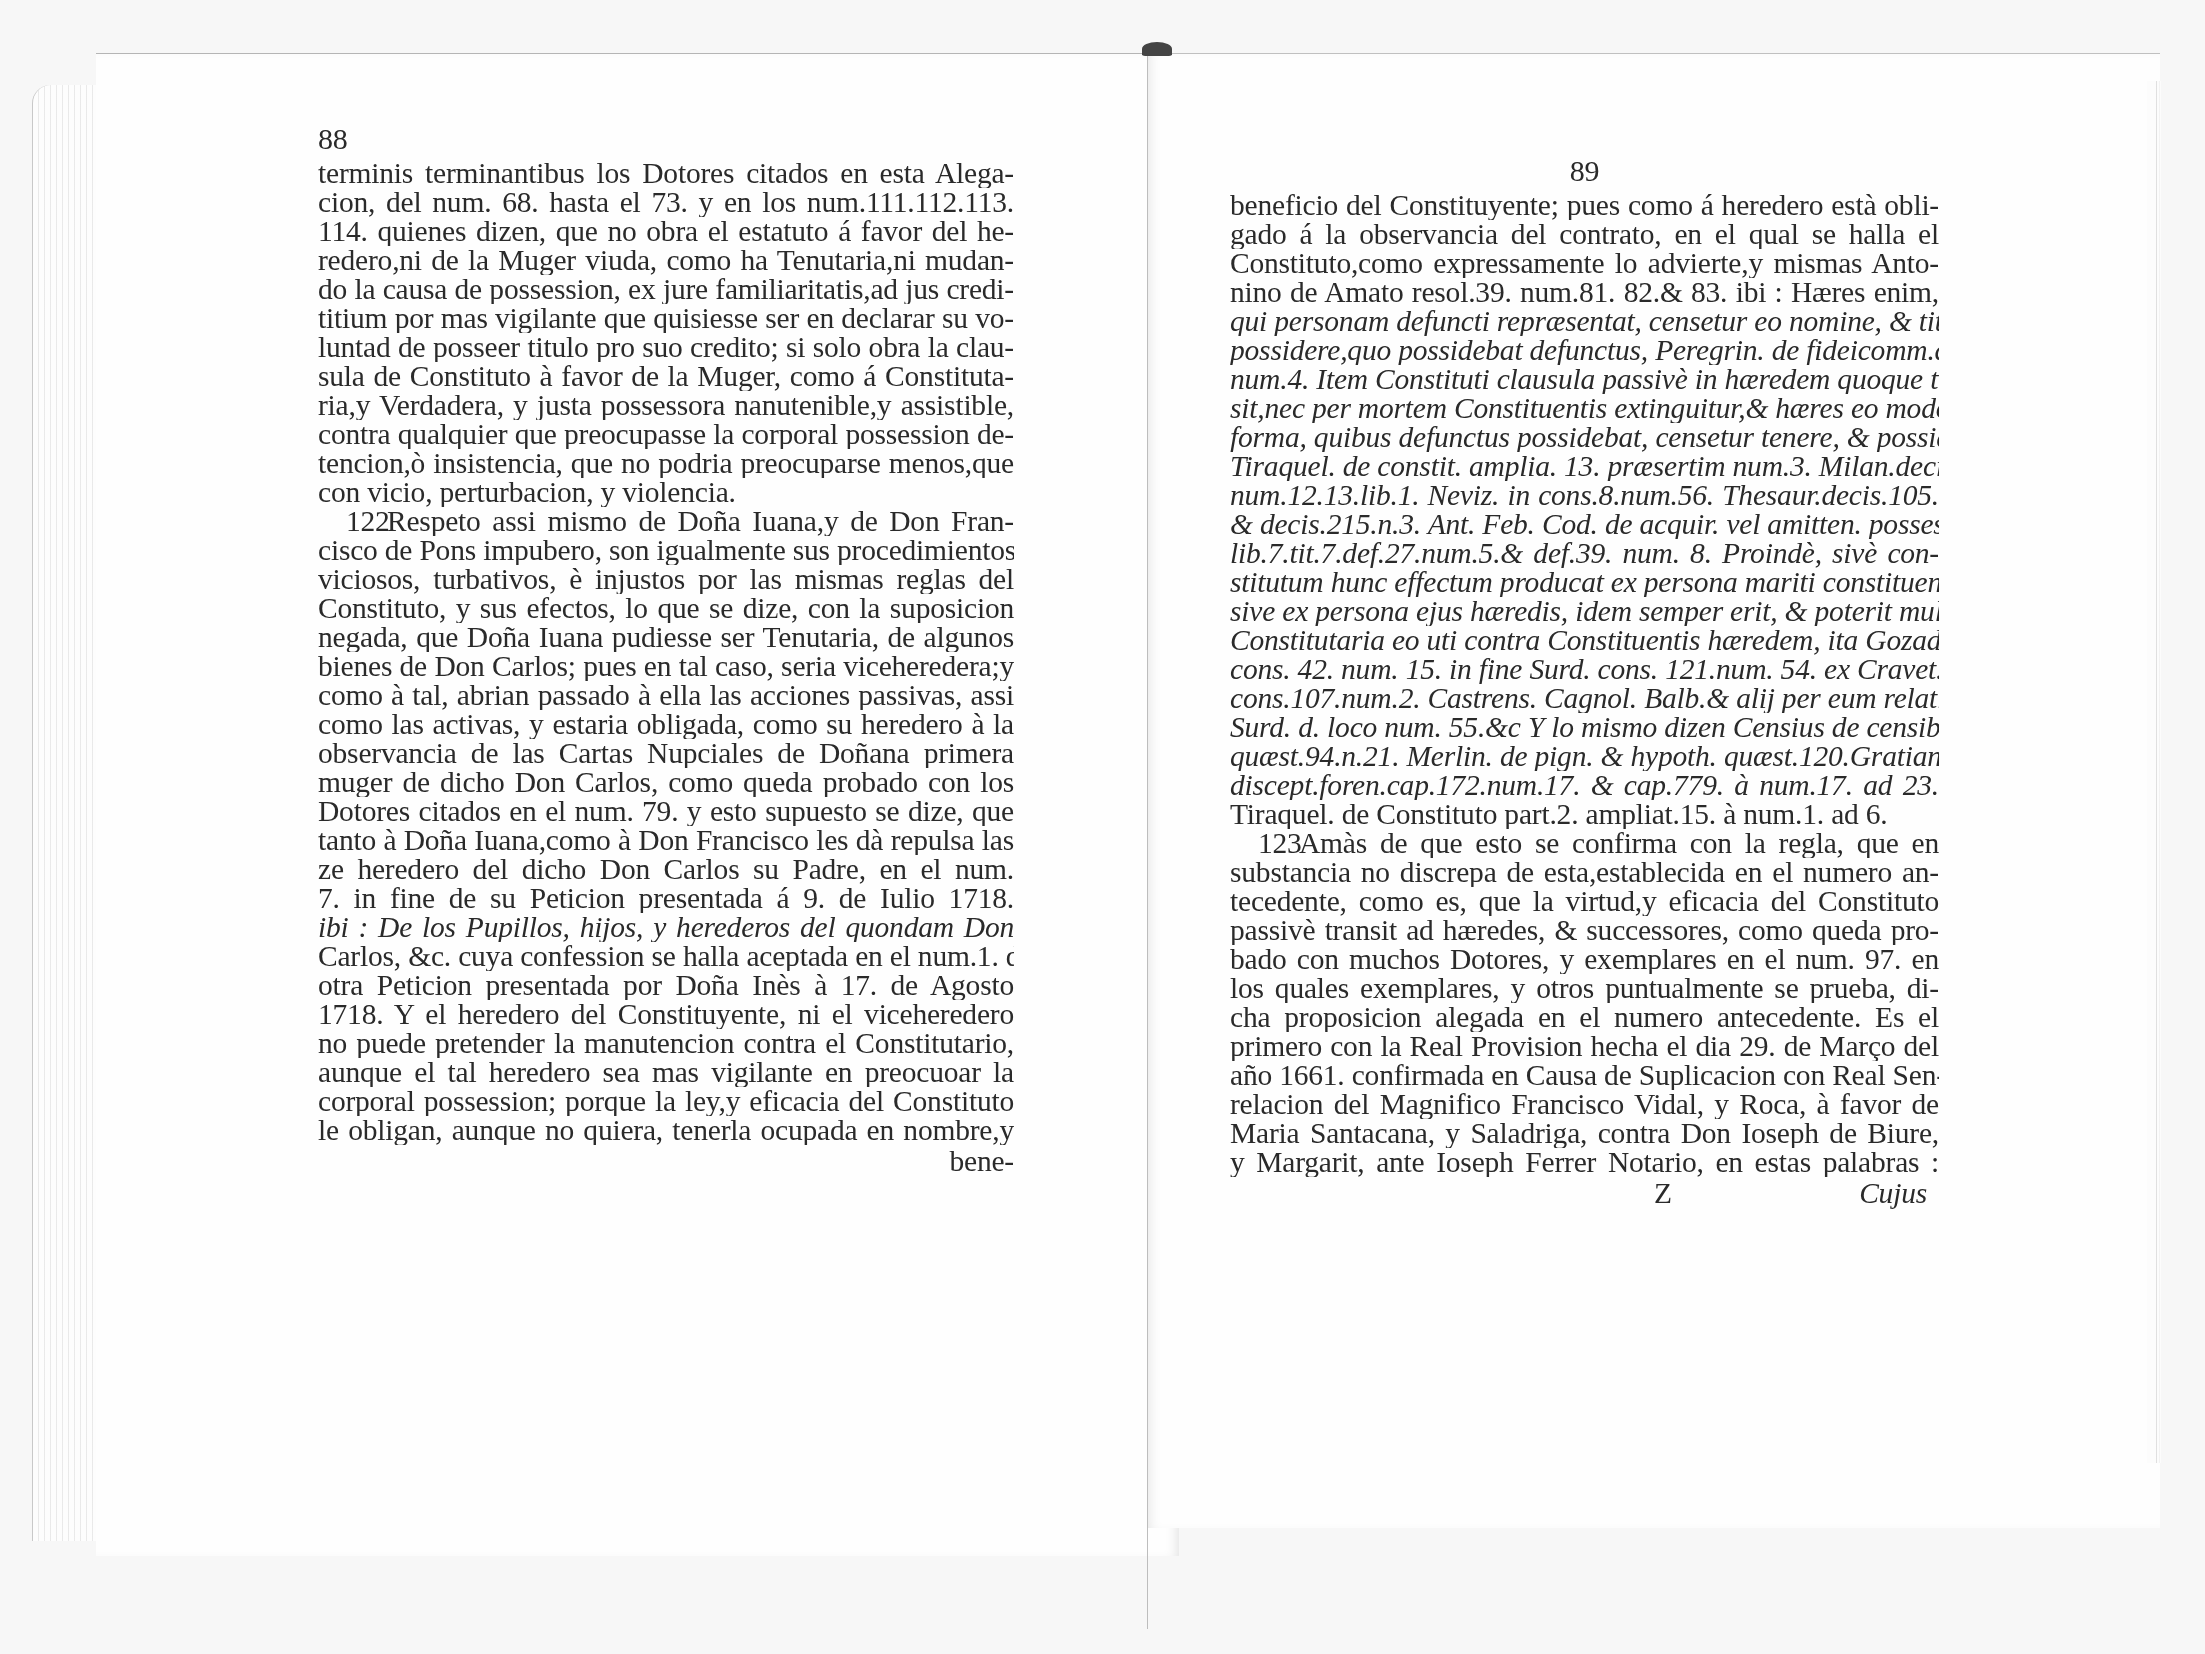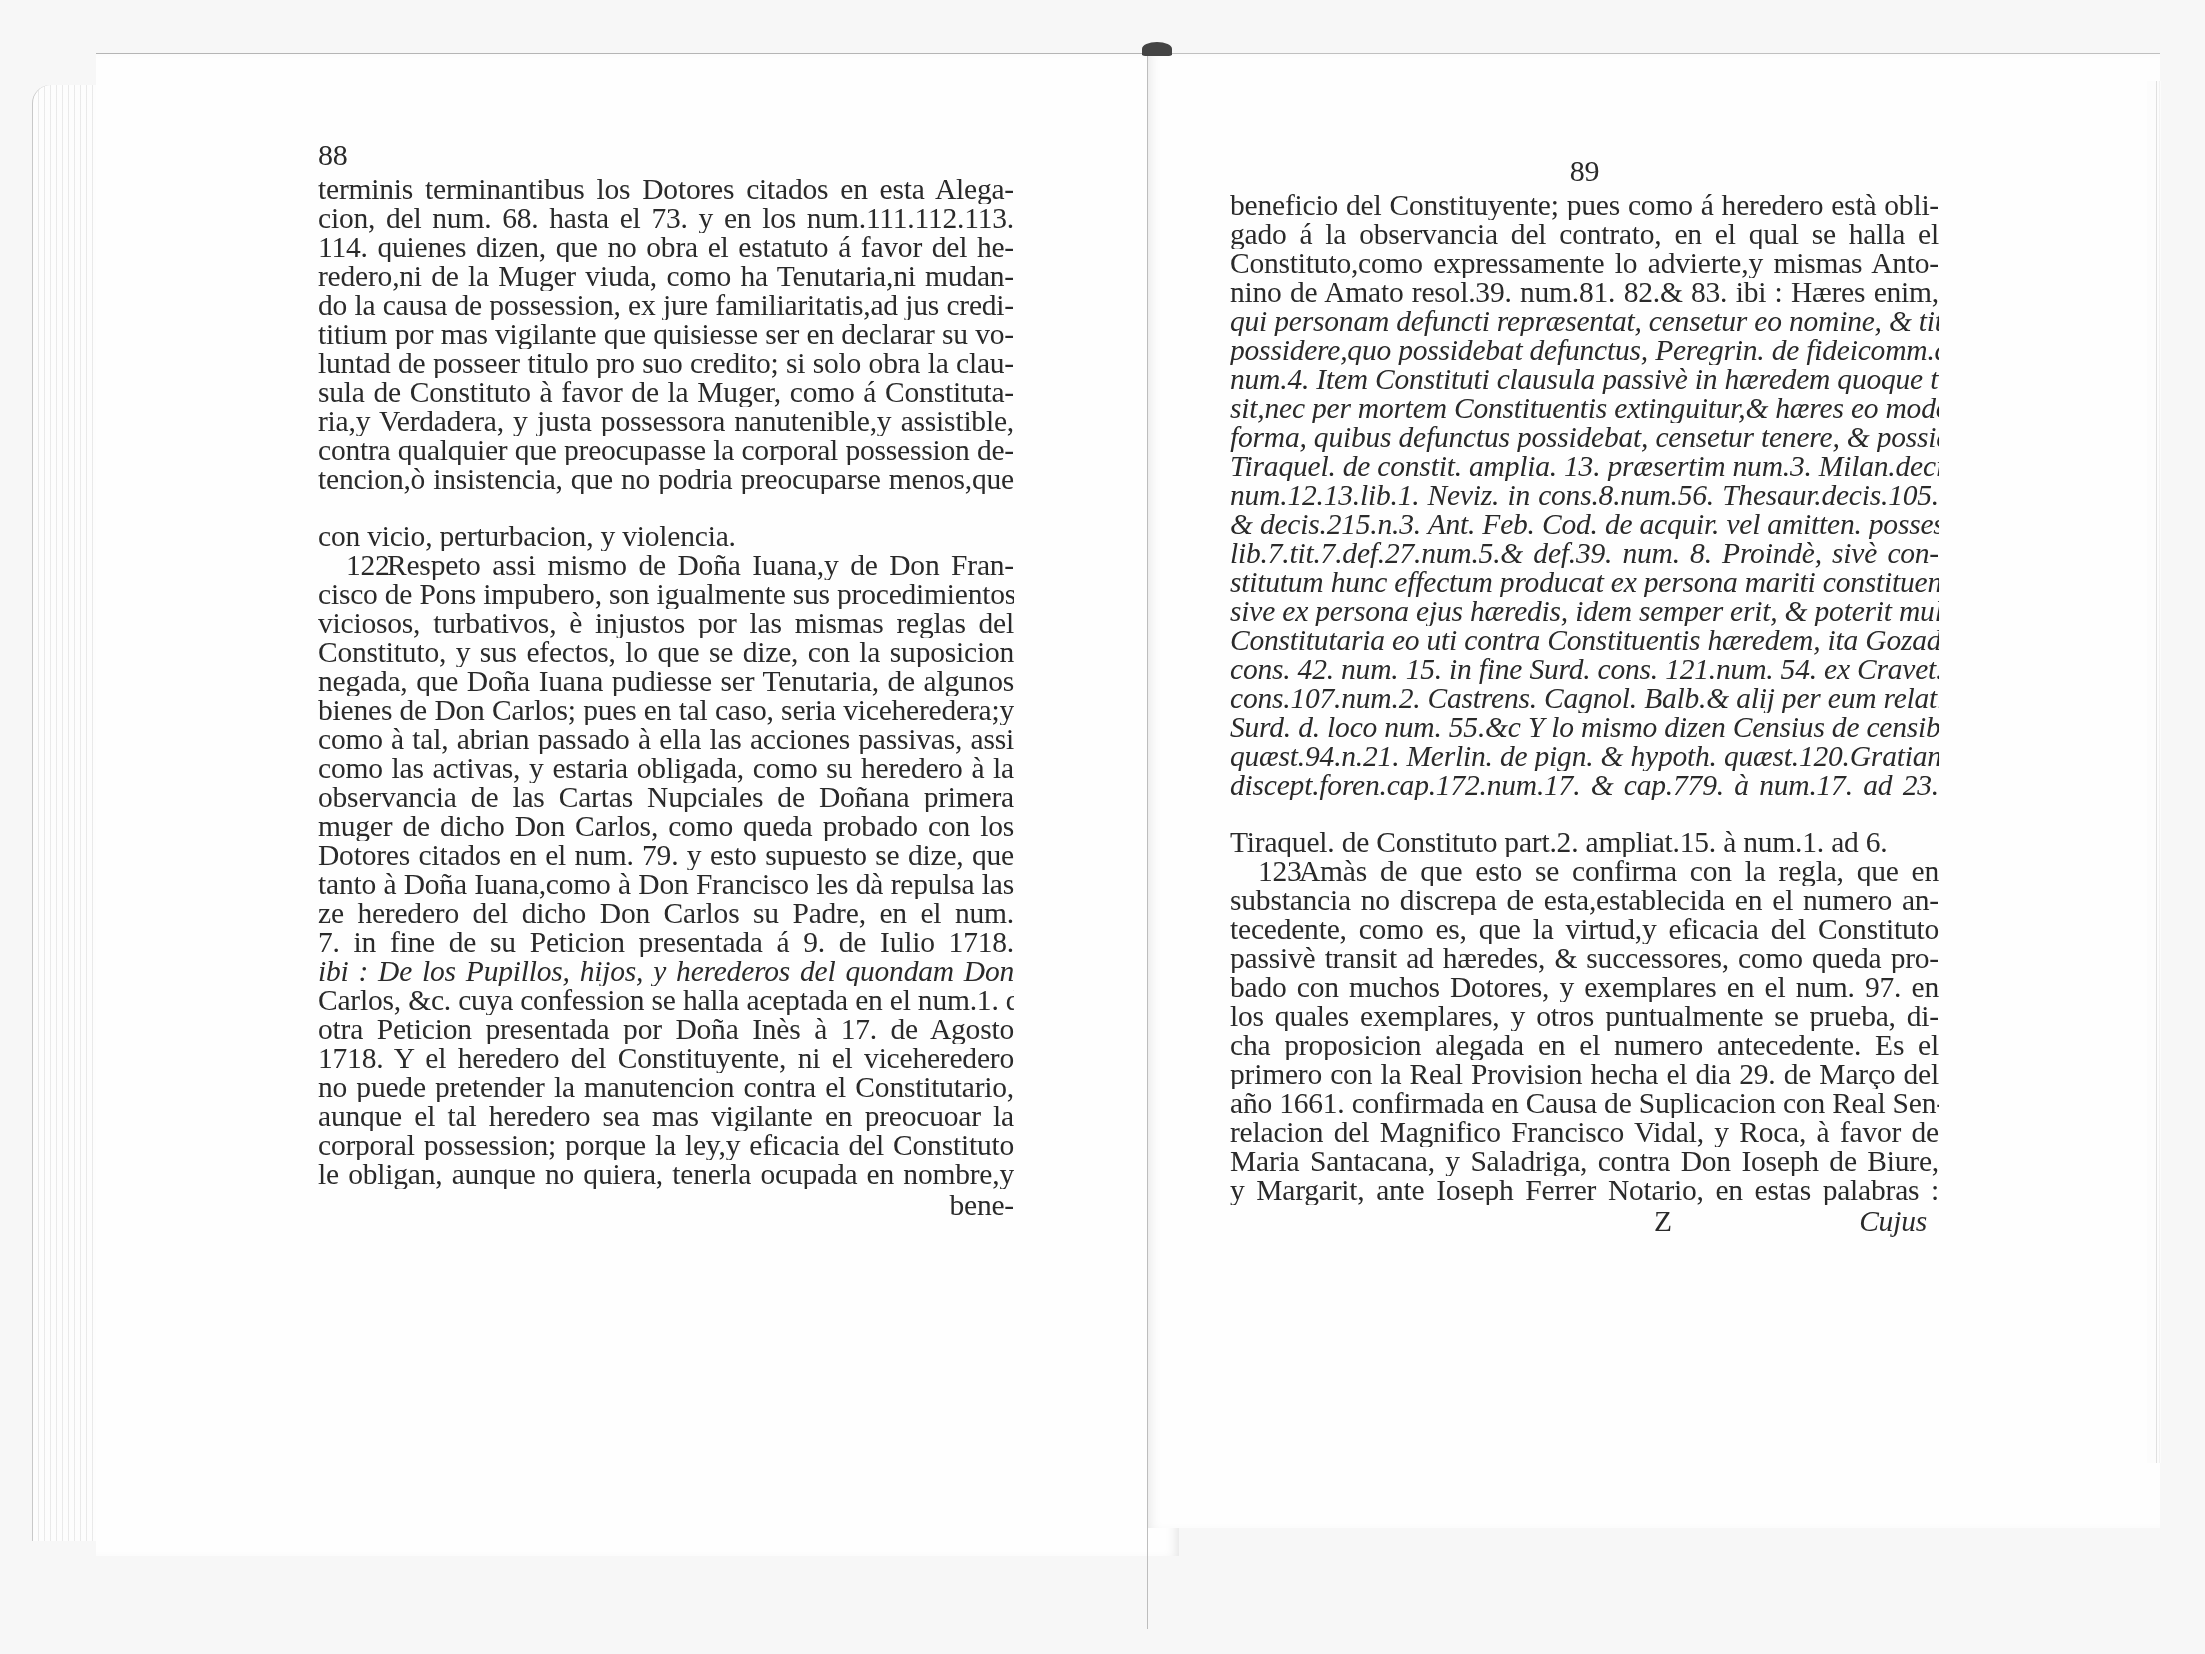--- a/index.html
+++ b/index.html
@@ -44,24 +44,24 @@
     .blob {
       position: absolute; left: 1110px; top: -11.5px; width: 30px; height: 14px;
       background: #444; border-radius: 50% 50% 10% 10%;
     }
     .text-block {
       position: absolute;
       font-size: 29.5px; line-height: 29px;
       letter-spacing: -0.2px;
       text-align: justify;
     }
-    .left-block { left: 318px; top: 134px; width: 696px; }
+    .left-block { left: 318px; top: 118px; width: 696px; }
     .right-block { left: 1230px; top: 150px; width: 709px; }
     .line { display: block; white-space: nowrap; overflow: hidden; text-align-last: justify; height: 29px; }
-    .line.last { text-align-last: left; margin-top: 28px; }
+    .line.last { text-align-last: left; }
     .it { font-style: italic; }
     .folio { display: block; font-size: 30px; line-height: 41px; height: 41px; }
     .folio.right { text-align: center; }
     .para-num { display: inline-block; width: 69px; padding-left: 28px; box-sizing: border-box; }
     .catch {
       display: block; height: 32px; line-height: 32px; position: relative;
     }
     .sig { position: absolute; left: 424px; }
     .catchword { position: absolute; right: 12px; font-style: italic; }
     .catchword.left { right: 0; font-style: normal; }

